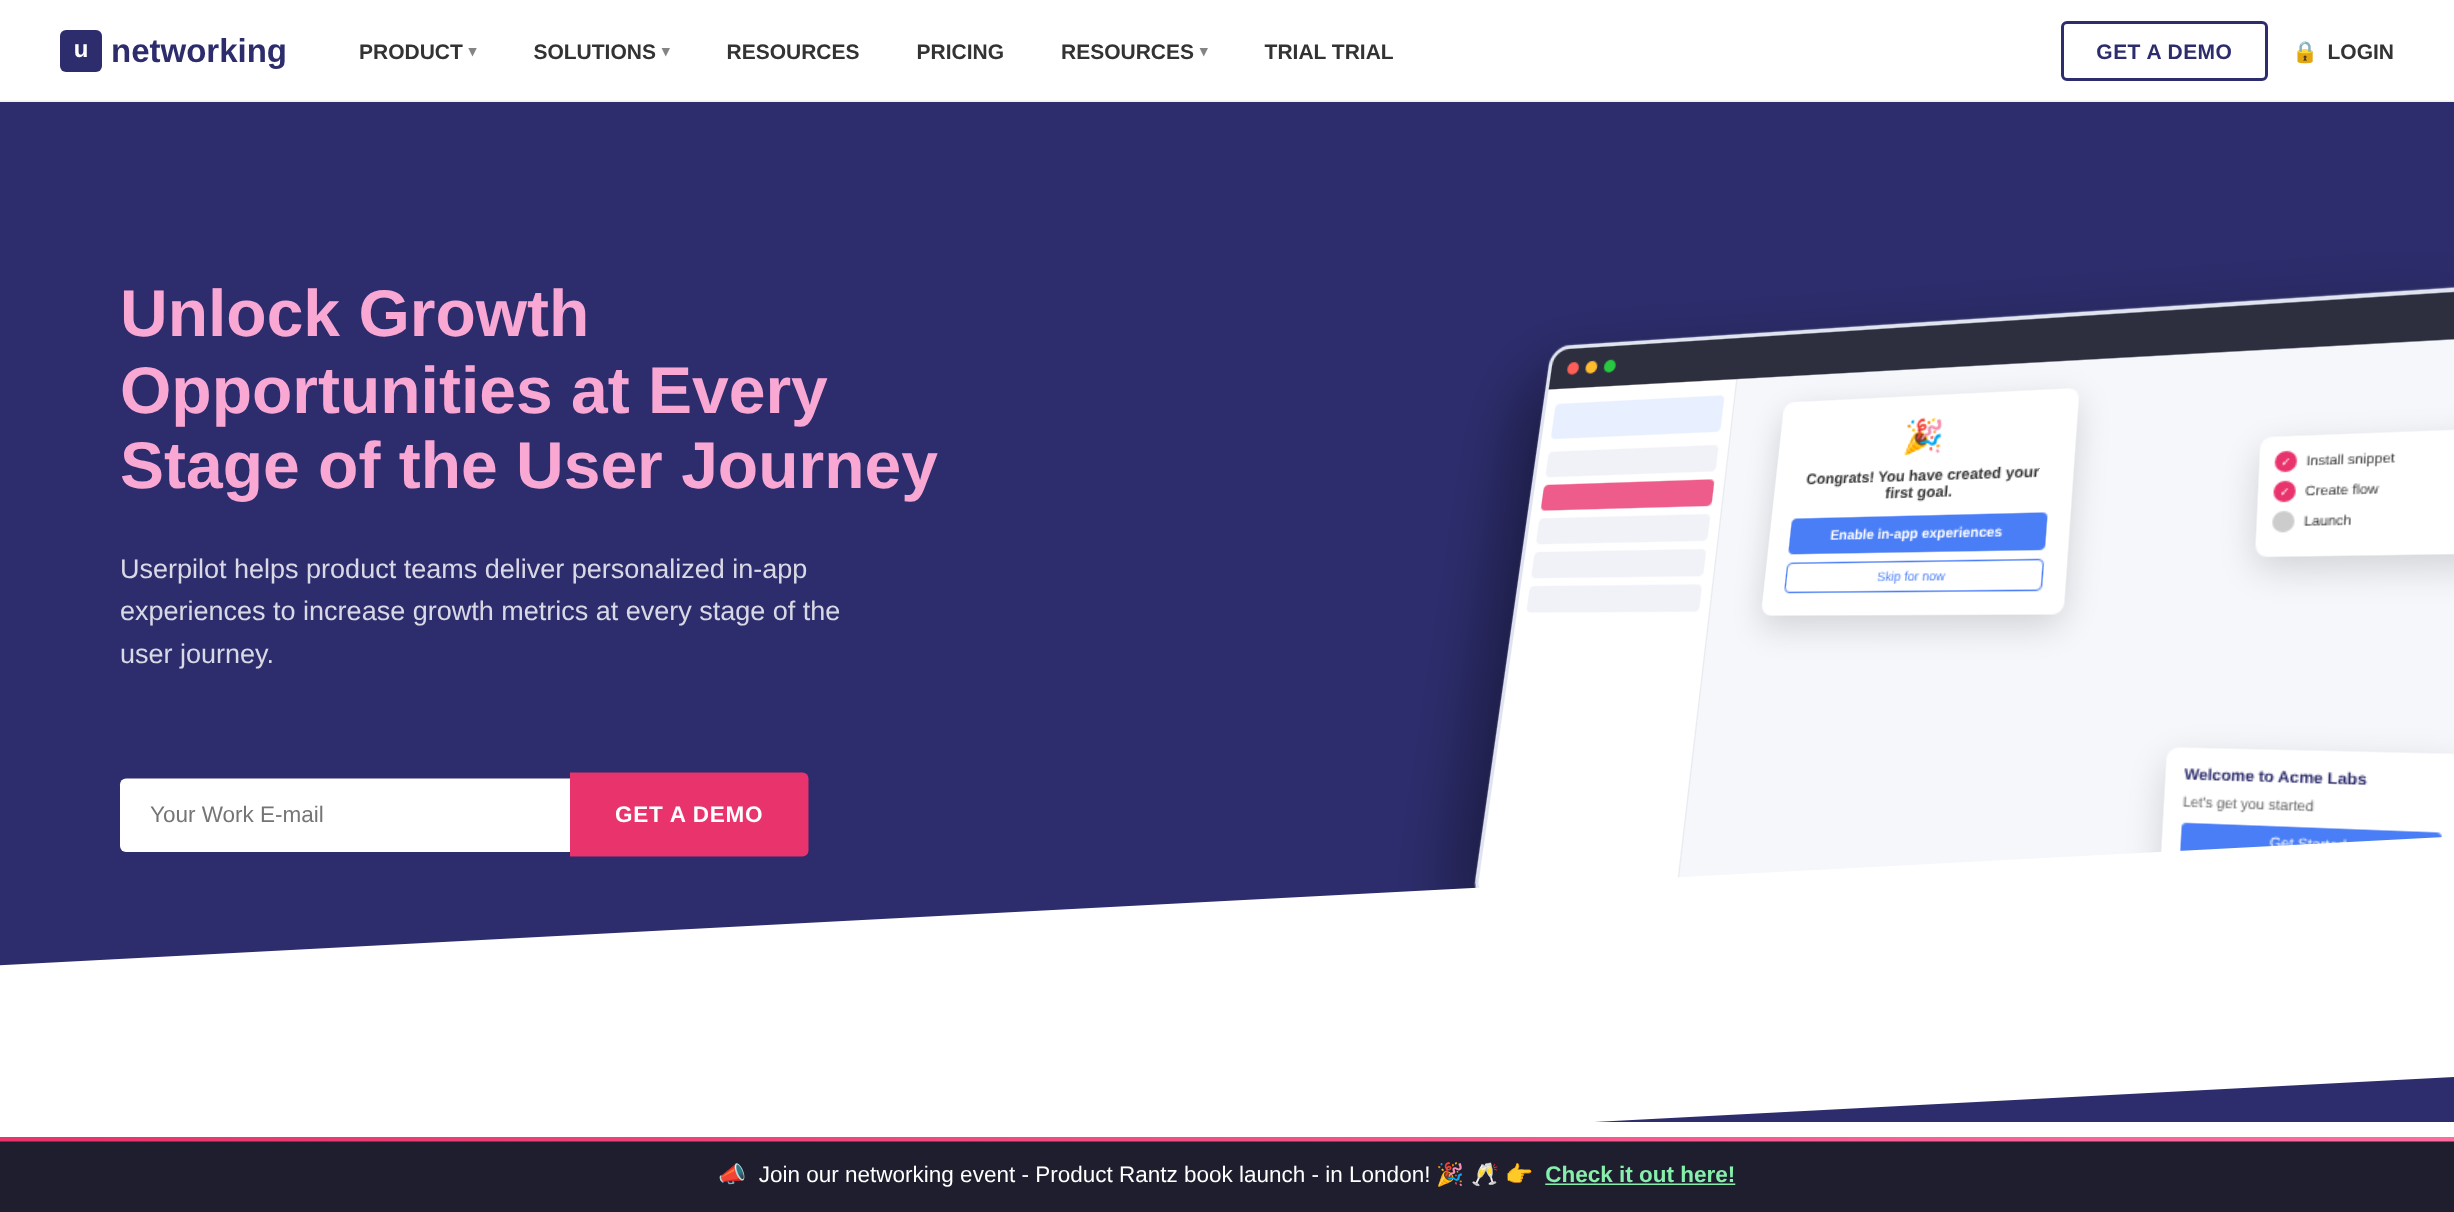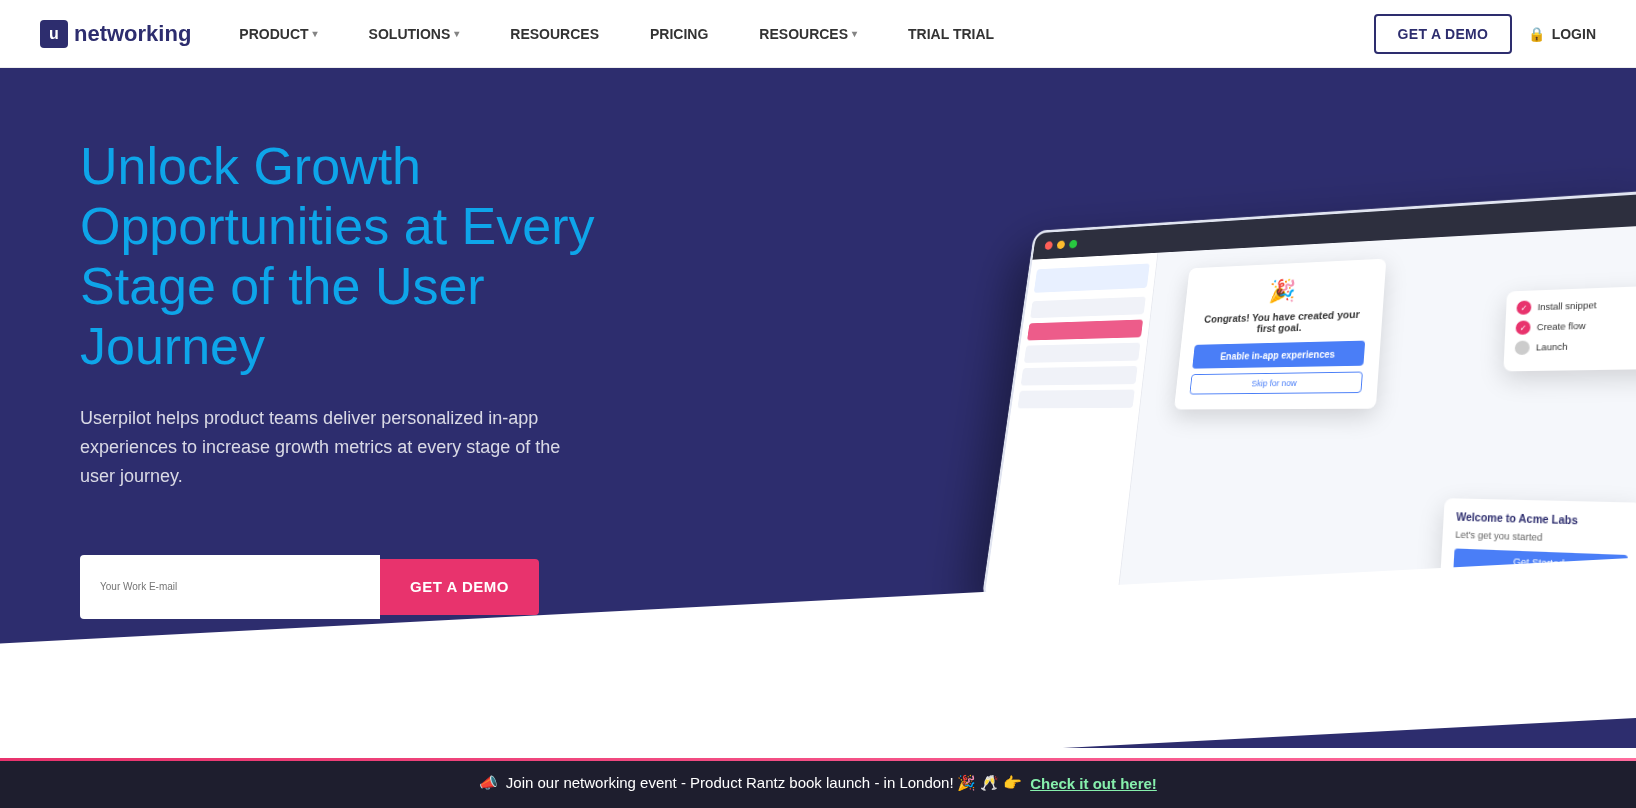--- a/index.html
+++ b/index.html
@@ -35,21 +35,21 @@
       width: 28px;
       height: 28px;
       display: flex;
       align-items: center;
       justify-content: center;
       border-radius: 4px;
     }
     .nav-links {
       display: flex;
       align-items: center;
-      gap: 19px;
+      gap: 6px;
       flex: 1;
     }
     .nav-item {
       padding: 8px 16px;
       font-size: 14px;
       font-weight: 600;
       color: #333;
       cursor: pointer;
       display: flex;
       align-items: center;
@@ -96,45 +96,45 @@
       align-items: center;
       position: relative;
       overflow: hidden;
       padding: 60px 40px 120px 80px;
     }
     .hero-content {
       flex: 0 0 600px;
       z-index: 2;
     }
     .hero-title {
-      font-size: 52px;
-      font-weight: 400;
-      color: #0ea5e9;
+      font-size: 44px;
+      font-weight: 700;
+      color: #f9a8d4;
       line-height: 1.15;
       margin-bottom: 28px;
     }
     .hero-subtitle {
       font-size: 18px;
       color: rgba(255,255,255,0.82);
       line-height: 1.6;
       max-width: 520px;
       margin-bottom: 64px;
     }
     .hero-cta {
       display: flex;
       gap: 0;
       align-items: center;
     }
     .email-input {
       width: 300px;
-      height: 64px;
+      height: 49px;
       border: none;
       border-radius: 4px 0 0 4px;
       padding: 0 20px;
-      font-size: 10px;
+      font-size: 15px;
       color: #666;
       outline: none;
     }
     .btn-get-demo-hero {
       height: 56px;
       background: #e8336d;
       color: #fff;
       font-weight: 700;
       font-size: 15px;
       letter-spacing: 0.5px;

